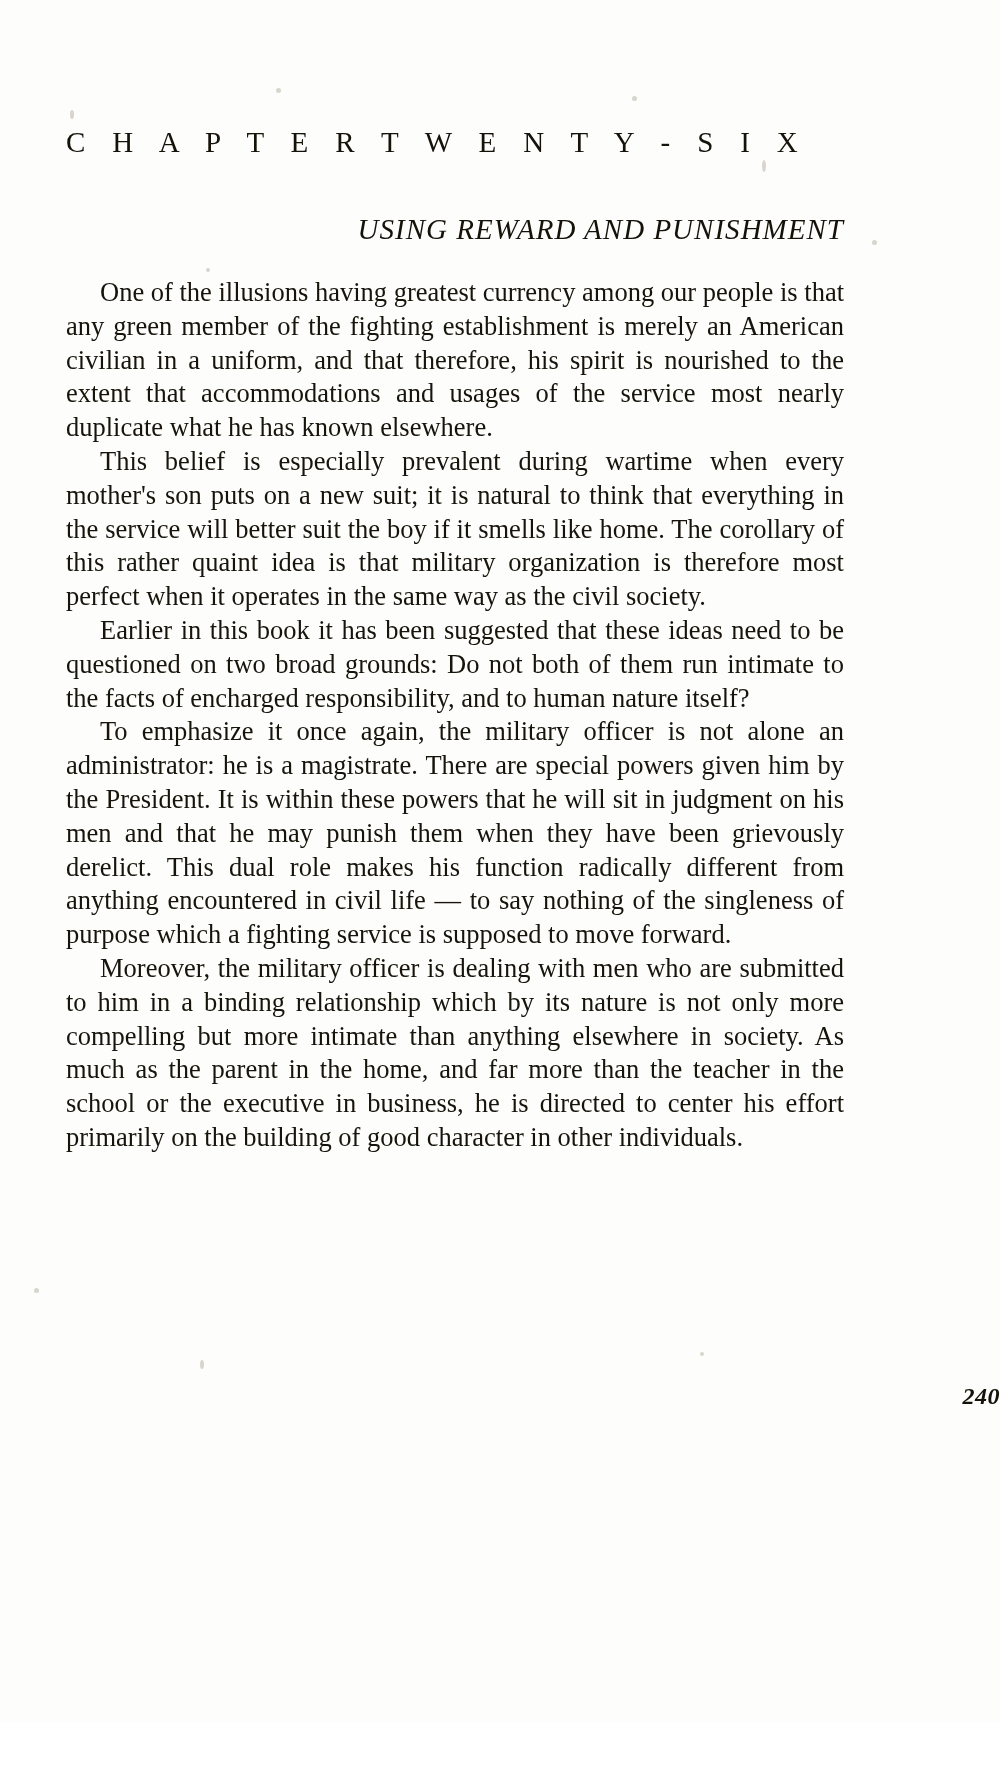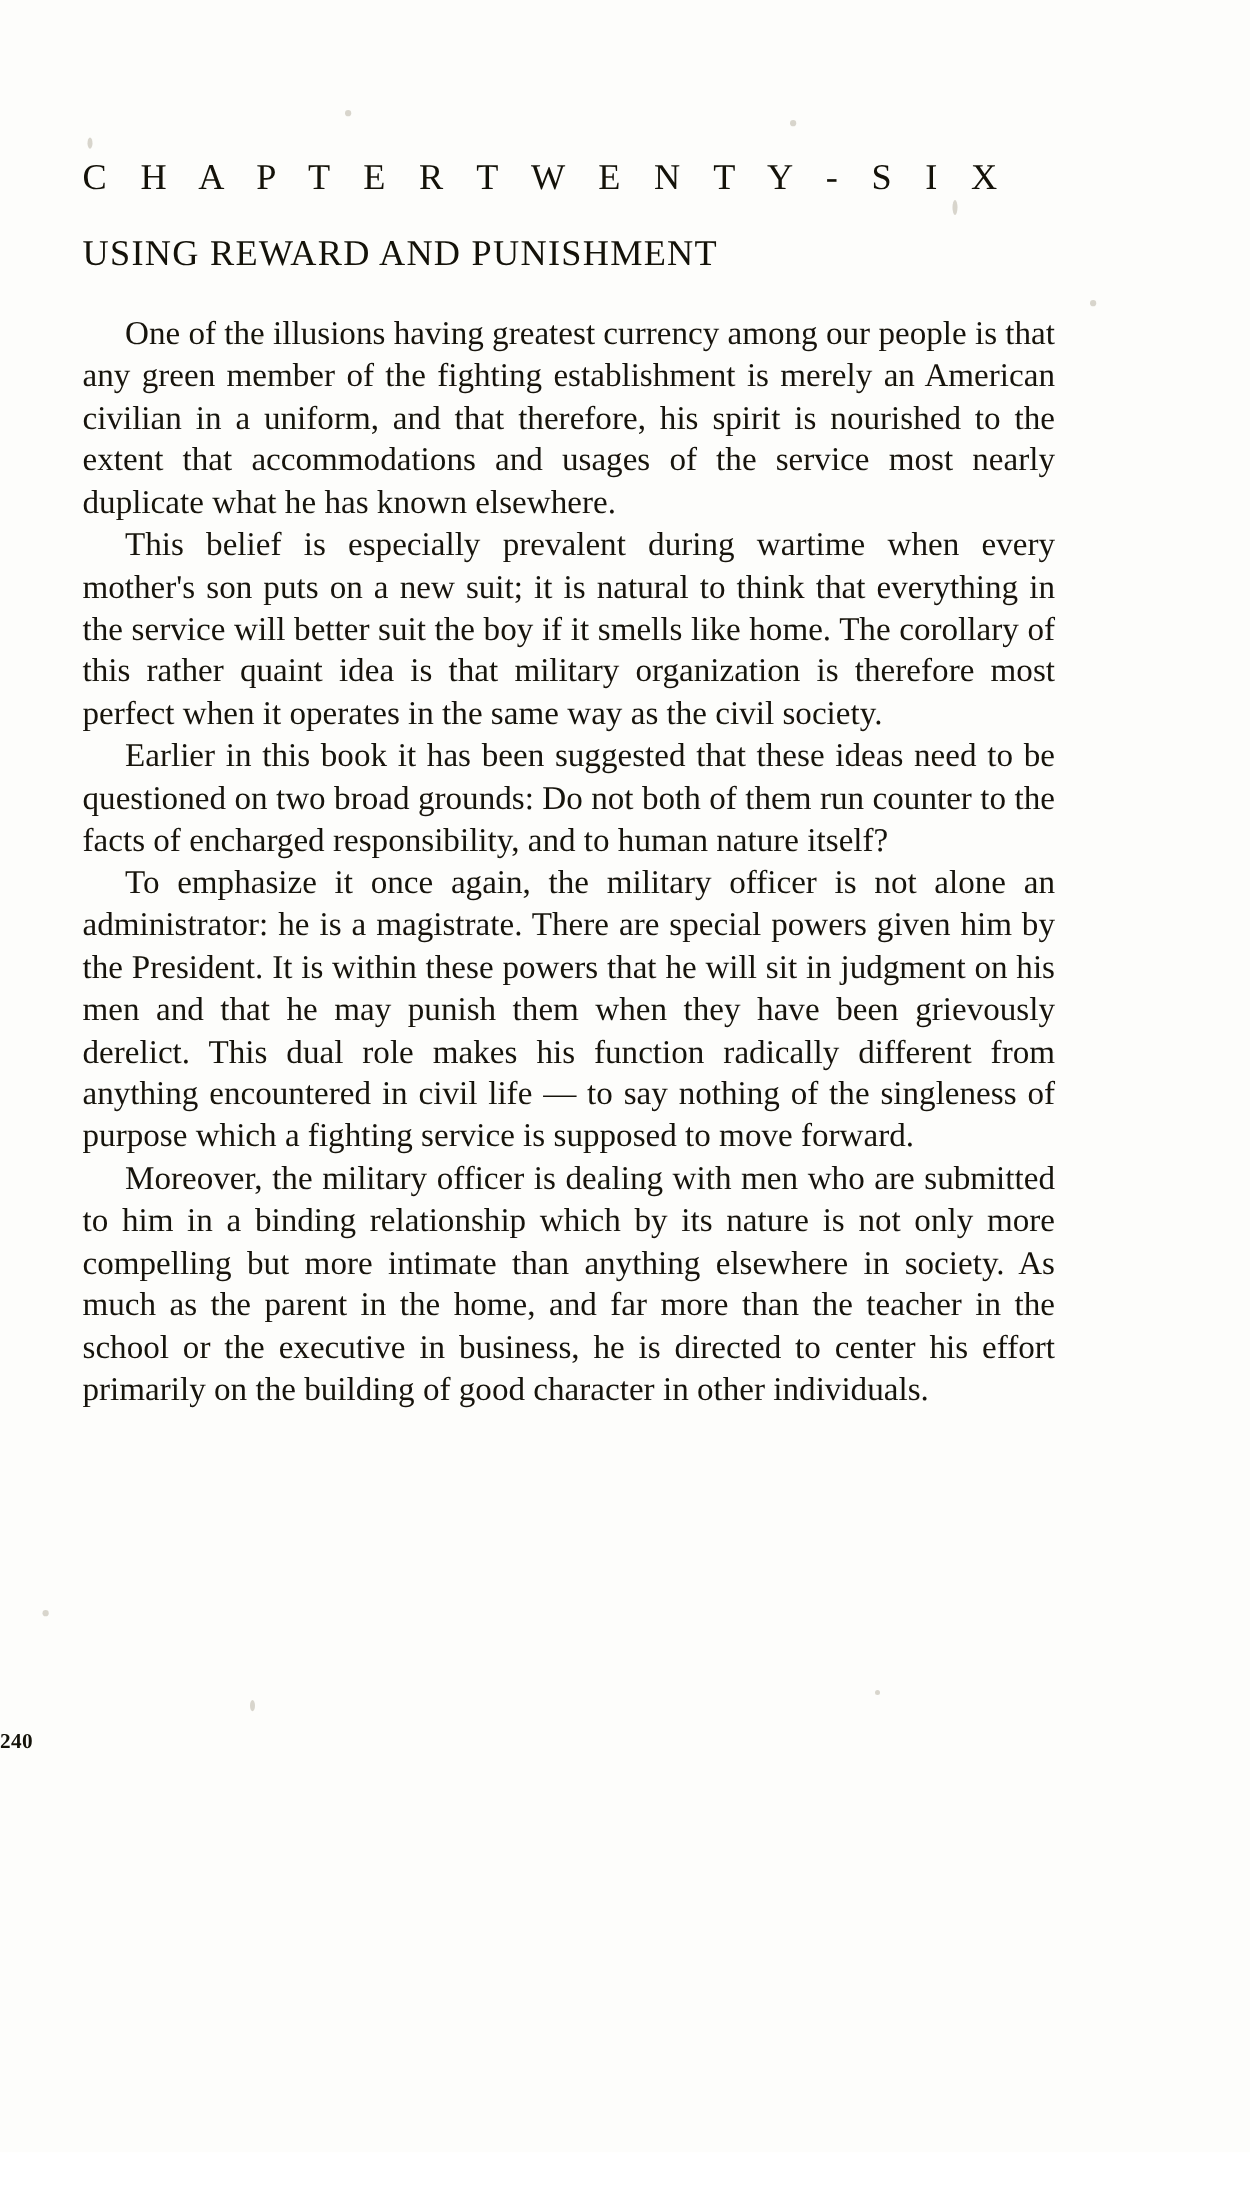--- a/index.html
+++ b/index.html
@@ -24,25 +24,26 @@
   }
   .chapter-line {
     margin-top: 126px;
     font-size: 29px;
     letter-spacing: 0.34em;
     text-align: left;
     white-space: nowrap;
     color: #141209;
   }
   .chapter-title {
-    margin-top: 28px;
+    margin-top: 54px;
     font-size: 29px;
-    text-align: left;
+    text-align: right;
     letter-spacing: 0.035em;
     color: #141209;
+    font-style: italic;
   }
   .body-text {
     margin-top: 30px;
     font-size: 26.5px;
     line-height: 33.8px;
     text-align: justify;
     text-justify: inter-word;
     color: #17140c;
   }
   .body-text p {
@@ -51,25 +52,26 @@
   }
   .body-text p.lastline {
     text-align: left;
   }
   .italic { }
   .page-number {
     position: absolute;
     left: 0;
     right: 0;
     top: 1383px;
-    text-align: left;
-    font-size: 17px;
+    text-align: right;
+    font-size: 24px;
     font-weight: bold;
     letter-spacing: 0.02em;
     color: #141209;
+    font-style: italic;
   }
   
   .speck {
     position: absolute;
     background: #b9b4a6;
     border-radius: 50%;
     opacity: 0.55;
   }
 </style>
 </head>
@@ -89,21 +91,21 @@
 
   <div class="content">
 
     <div class="chapter-line">C H A P T E R    T W E N T Y - S I X</div>
 
     <div class="chapter-title">USING REWARD AND PUNISHMENT</div>
 
     <div class="body-text">
       <p>One of the illusions having greatest currency among our people is that any green member of the fighting establishment is merely an American civilian in a uniform, and that therefore, his spirit is nourished to the extent that accommodations and usages of the service most nearly duplicate what he has known elsewhere.</p>
       <p>This belief is especially prevalent during wartime when every mother's son puts on a new suit; it is natural to think that everything in the service will better suit the boy if it smells like home. The corollary of this rather quaint idea is that military organization is therefore most perfect when it operates in the same way as the civil society.</p>
-      <p>Earlier in this book it has been suggested that these ideas need to be questioned on two broad grounds: Do not both of them run counter to the facts of encharged responsibility, and to human nature itself?</p>
+      <p>Earlier in this book it has been suggested that these ideas need to be questioned on two broad grounds: Do not both of them run intimate to the facts of encharged responsibility, and to human nature itself?</p>
       <p><span>To emphasize it once again, the military officer is not alone an administrator: </span><span class="italic">he is a magistrate.</span><span> There are special powers given him by the President. It is within these powers that he will sit in judgment on his men and that he may punish them when they have been grievously derelict. This dual role makes his function radically different from anything encountered in civil life — to say nothing of the singleness of purpose which a fighting service is supposed to move forward.</span></p>
       <p>Moreover, the military officer is dealing with men who are submitted to him in a binding relationship which by its nature is not only more compelling but more intimate than anything elsewhere in society. As much as the parent in the home, and far more than the teacher in the school or the executive in business, he is directed to center his effort primarily on the building of good character in other individuals.</p>
     </div>
 
   </div>
 
   <div class="page-number">240</div>
 
 </div>
 

